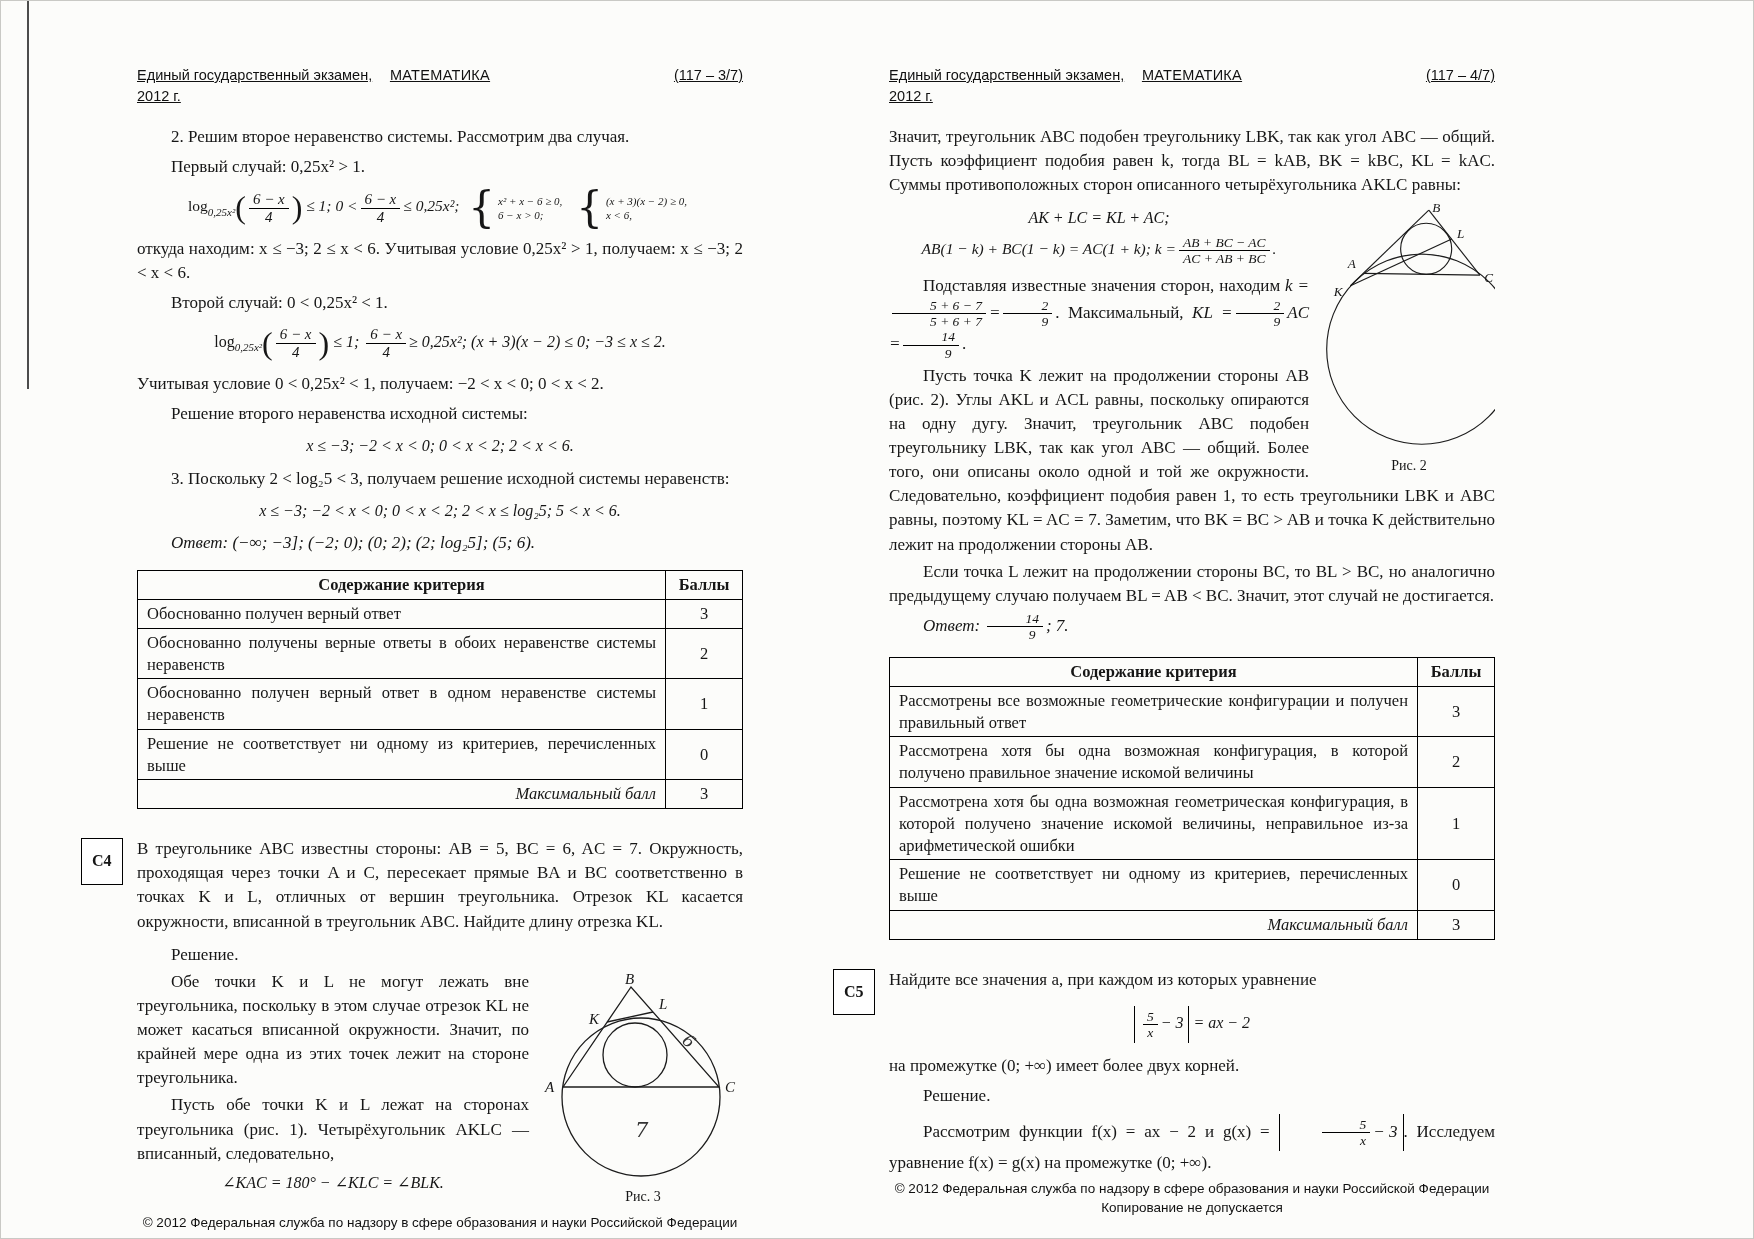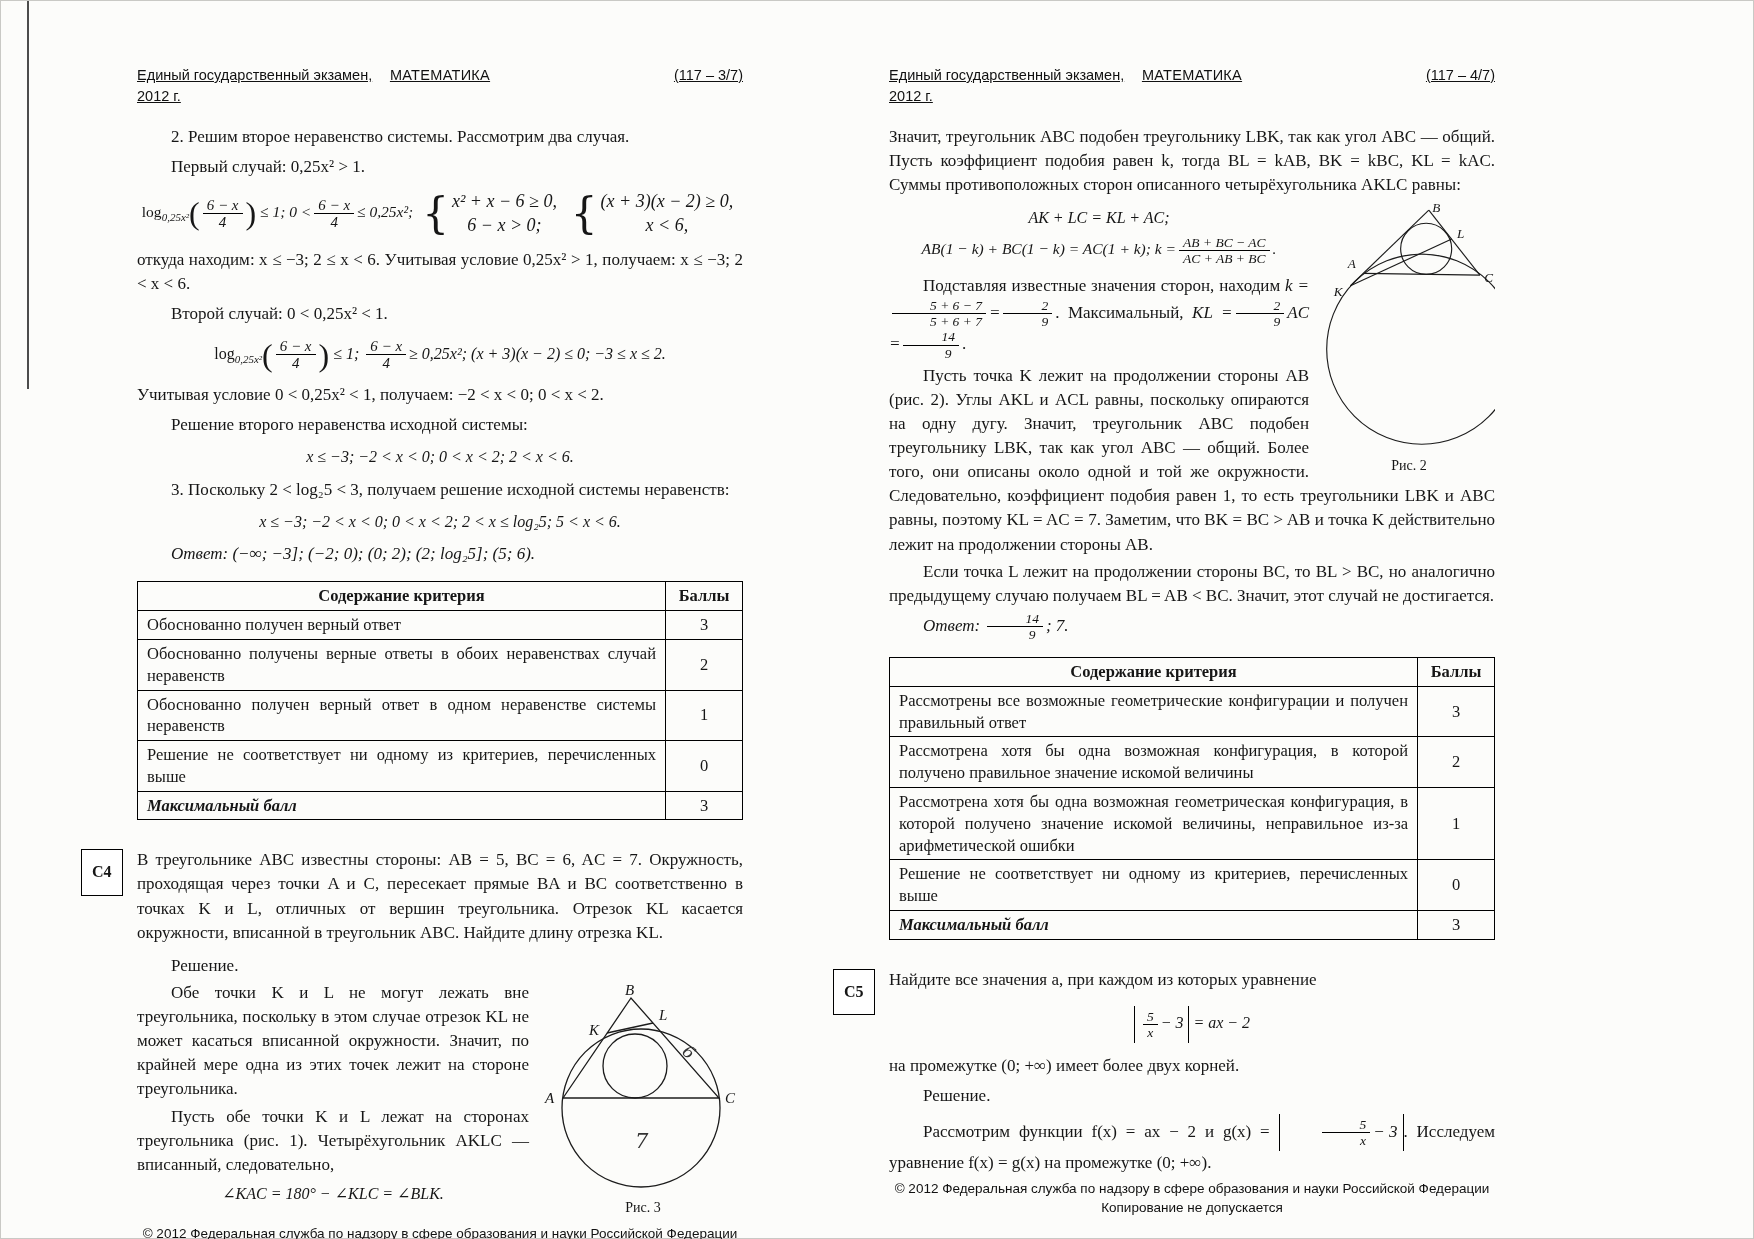--- a/index.html
+++ b/index.html
@@ -35,29 +35,29 @@
   .math{font-style:italic;}
   .logword{font-style:normal;}
   sub.logsub{font-size:11px;font-style:italic;}
   .frac{display:inline-block;vertical-align:middle;text-align:center;line-height:1.12;font-style:italic;margin:0 3px;font-size:15px;}
   .frac .num{display:block;border-bottom:1.2px solid #000;padding:0 4px;}
   .frac .den{display:block;padding:0 4px;}
   .frac.small{font-size:13.5px;}
   .bigp{font-size:32px;font-weight:300;vertical-align:middle;line-height:.9;}
   .system{display:inline-flex;align-items:center;vertical-align:middle;margin:0 5px;font-style:italic;}
   .system .brace{font-size:42px;font-weight:200;line-height:.85;margin-right:3px;font-family:"DejaVu Serif",serif;font-style:normal;}
-  .system .lines{display:flex;flex-direction:column;text-align:center;font-size:18px;line-height:1.3;}
+  .system .lines{display:flex;flex-direction:column;text-align:left;font-size:11px;line-height:1.3;}
   .tallbar{display:inline-block;border-left:1.6px solid #000;border-right:1.6px solid #000;padding:3px 5px;vertical-align:middle;}
   .tight{font-size:15.5px;}
   
   .crit-table{border-collapse:collapse;width:100%;margin:12px 0 14px;font-size:16.5px;clear:both;}
   .crit-table td{border:1.6px solid #000;padding:3px 9px;vertical-align:middle;text-align:justify;line-height:1.32;}
   .crit-table td.hd{font-weight:bold;text-align:center;}
   .crit-table td.score{width:58px;text-align:center;vertical-align:middle;}
-  .crit-table tr.tbl-footer td.maxlabel{font-style:italic;font-weight:bold;margin-top:48px;}
+  .crit-table tr.tbl-footer td.maxlabel{font-style:italic;font-weight:normal;text-align:right;margin-top:48px;}
   
   .problem{position:relative;margin:14px 0 6px;}
   .qlabel{
     position:absolute;left:-56px;top:1px;
     border:1.7px solid #000;padding:12px 10px;
     font-weight:bold;font-size:16px;font-style:normal;line-height:1.3;background:#fff;
   }
   .problem p{margin:0;}
   
   .solution{display:flow-root;}
@@ -132,21 +132,21 @@
       <tbody>
           <tr>
         <td class="hd">Содержание критерия</td>
         <td class="hd score">Баллы</td>
       </tr>
       <tr>
         <td>Обоснованно получен верный ответ</td>
         <td class="score">3</td>
       </tr>
       <tr>
-        <td>Обоснованно получены верные ответы в обоих неравенствах случай неравенств</td>
+        <td>Обоснованно получены верные ответы в обоих неравенстве системы неравенств</td>
         <td class="score">2</td>
       </tr>
       <tr>
         <td>Обоснованно получен верный ответ в одном неравенстве системы неравенств</td>
         <td class="score">1</td>
       </tr>
       <tr>
         <td>Решение не соответствует ни одному из критериев, перечисленных выше</td>
         <td class="score">0</td>
       </tr>

